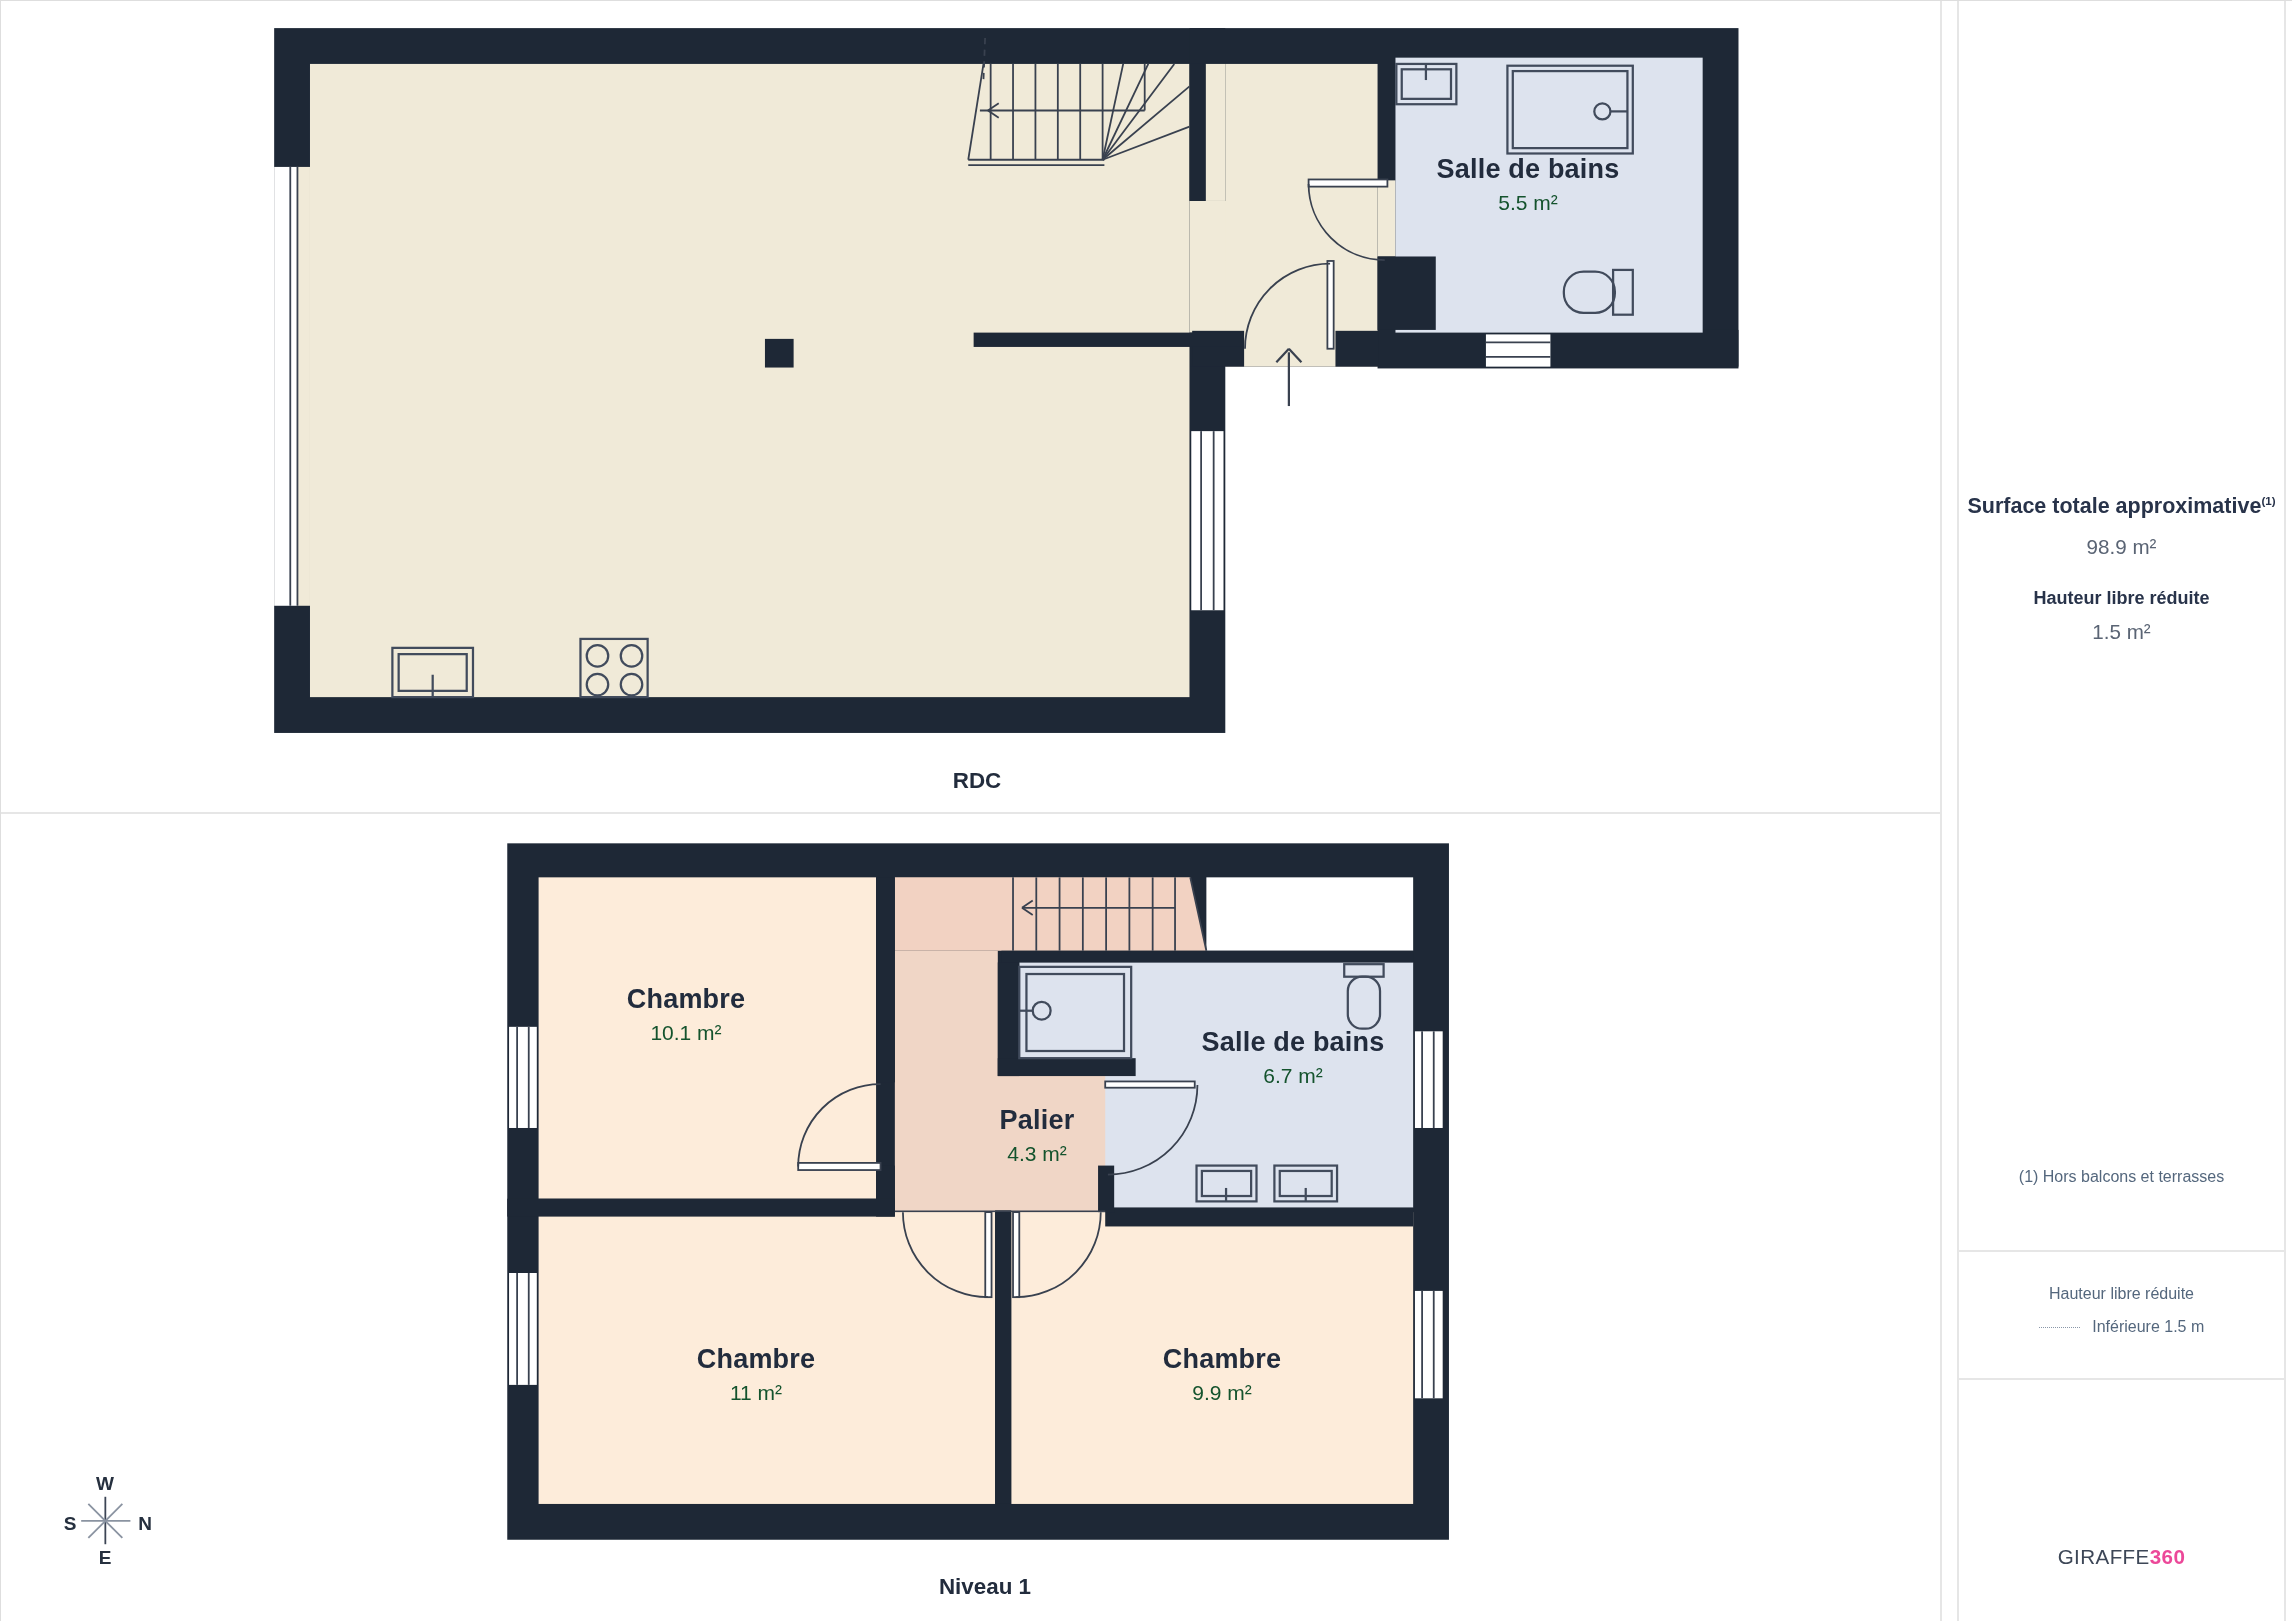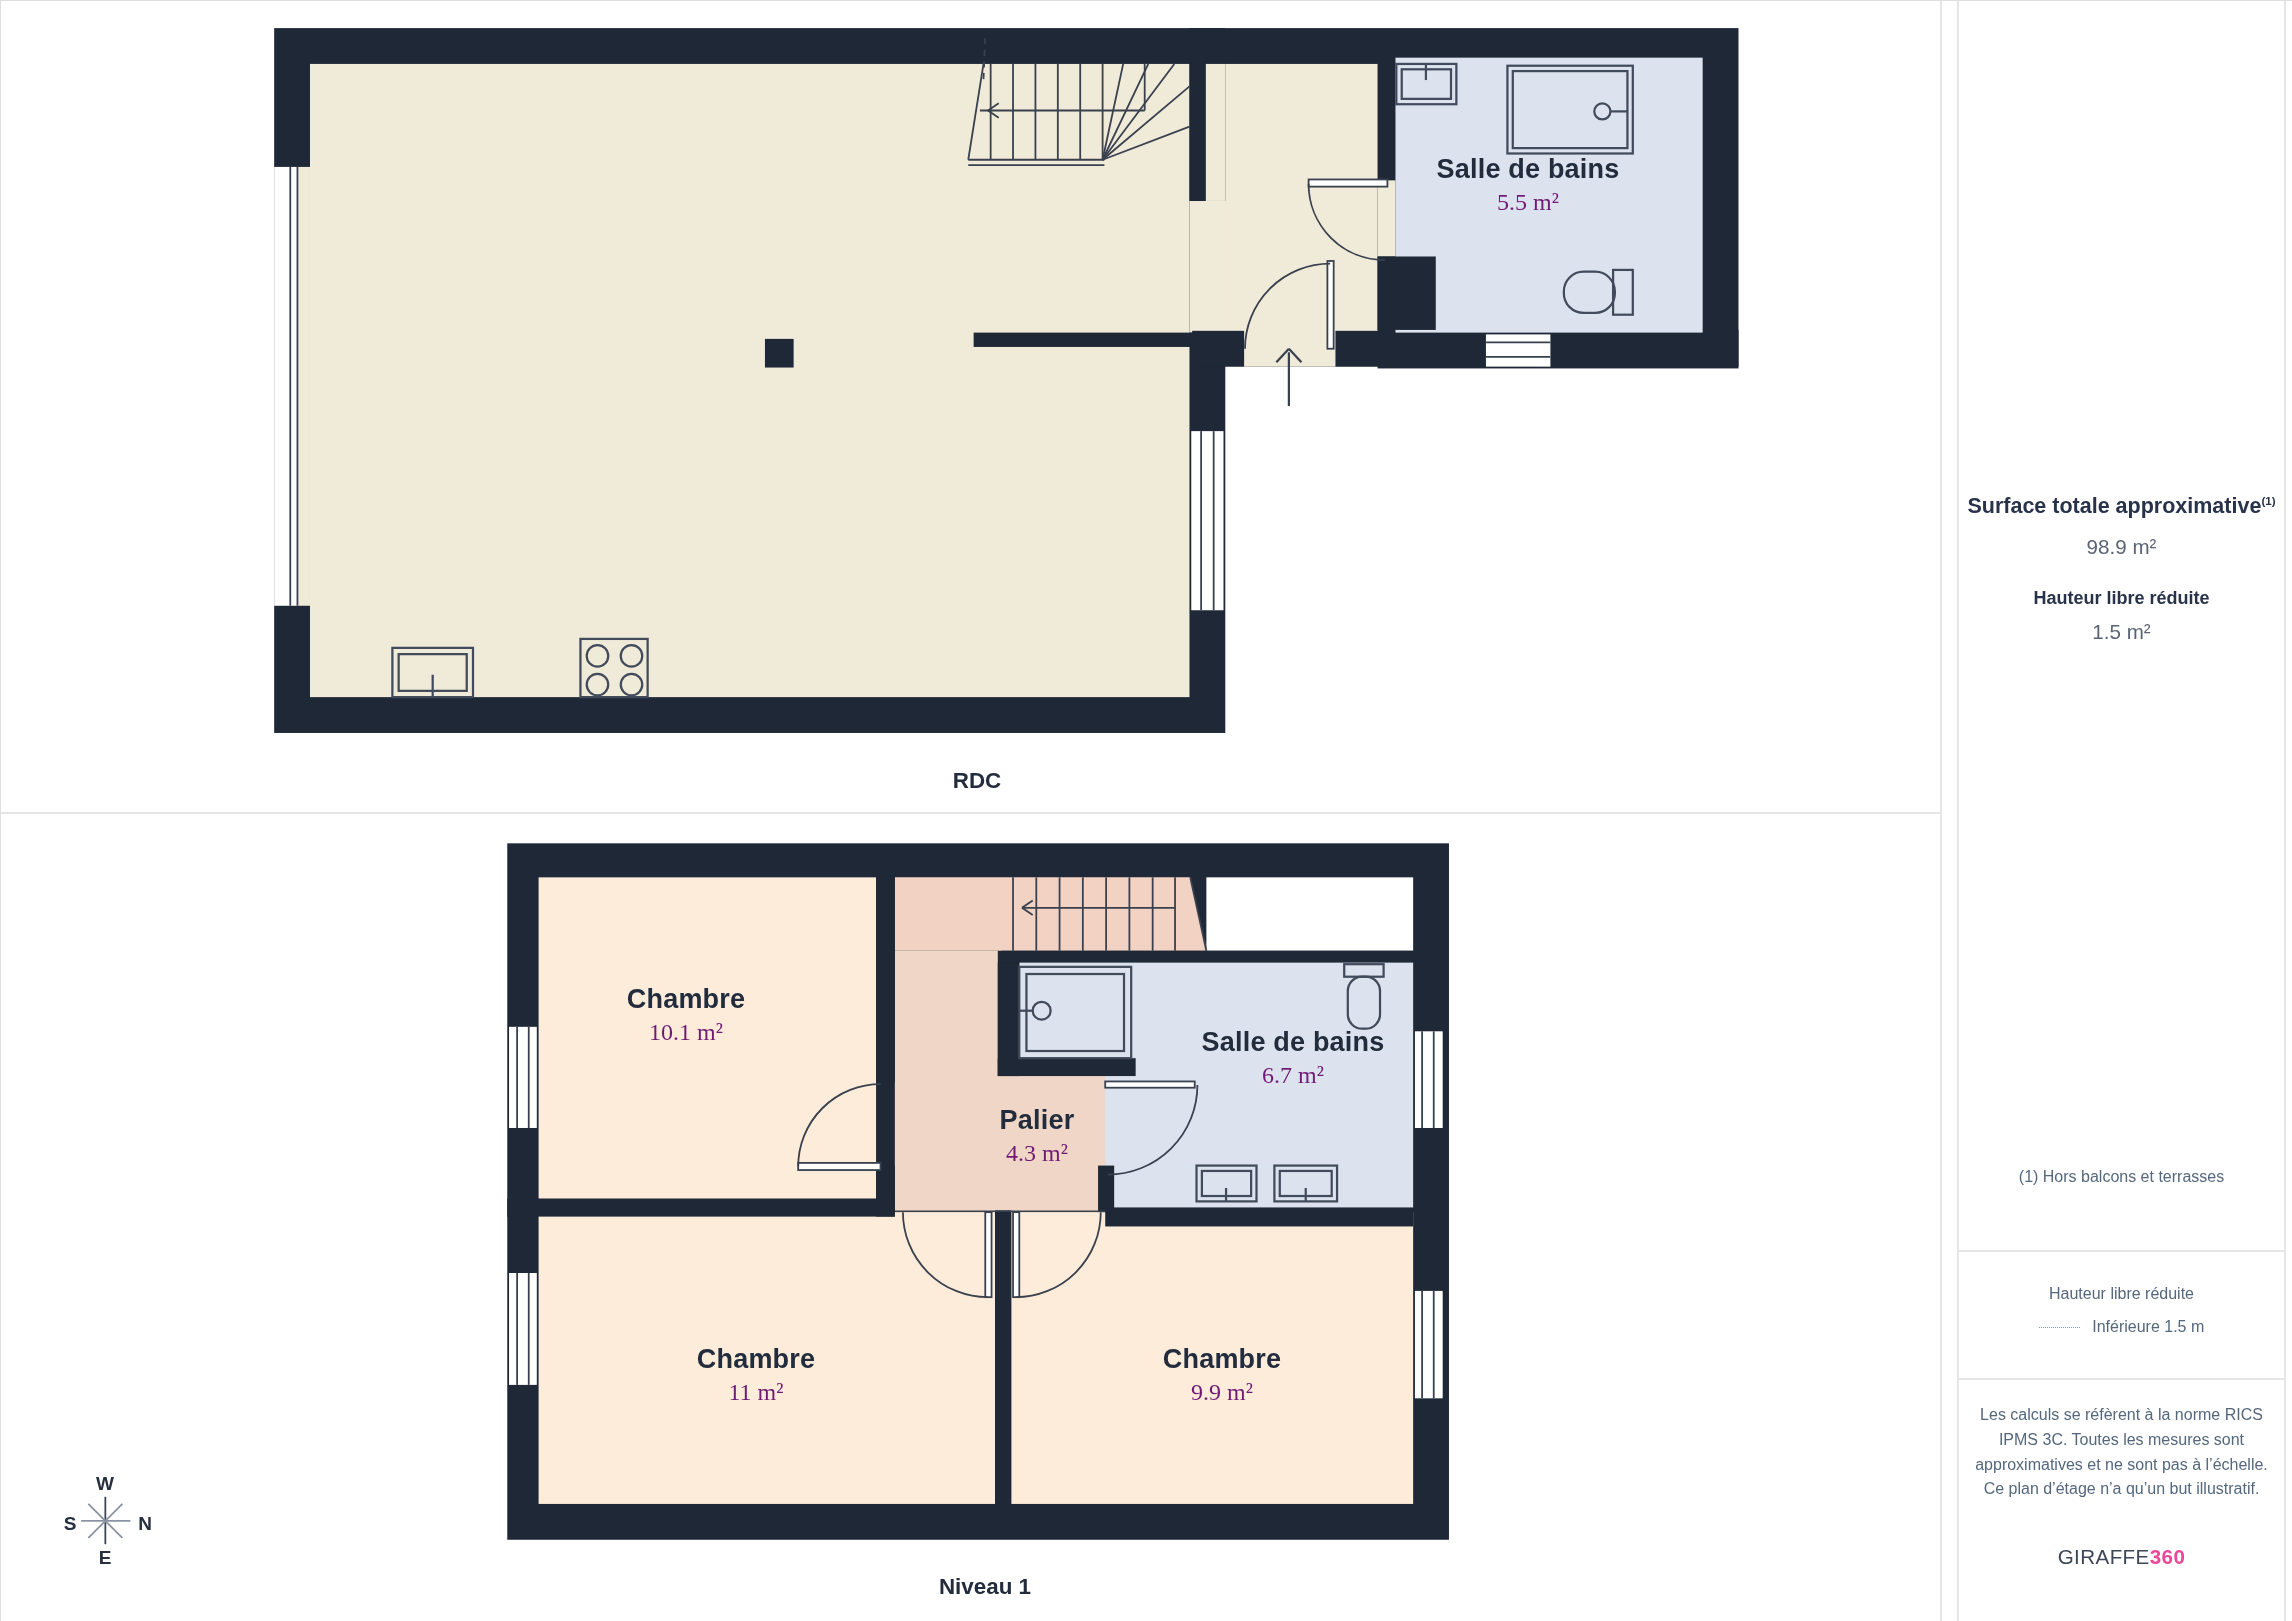--- a/index.html
+++ b/index.html
@@ -2,21 +2,21 @@
 <html style="font-size:14.3px"><head>
 <meta charset="utf-8">
 <style>
   html,body{margin:0;padding:0;background:#f6f6f6;font-family:"Liberation Sans",sans-serif;}
   .page{position:relative;width:2293px;height:1622px;background:#ffffff;border:1.8px solid #dedede;box-sizing:border-box;overflow:hidden;}
   .plan{position:absolute;left:0;}
   .plan.rdc{top:0;}
   .plan.n1{top:811px;}
   .room-label{position:absolute;transform:translateX(-50%);text-align:center;white-space:nowrap;z-index:5;}
   .room-label .rname{font-weight:bold;font-size:27px;color:#222c3d;line-height:33px;letter-spacing:0.2px;}
-  .room-label .rarea{font-size:24px;color:#701a75;line-height:33px;font-family:Liberation Serif, serif;}
+  .room-label .rarea{font-size:21px;color:#14532d;line-height:33px;}
   .floor-label{position:absolute;transform:translateX(-50%);font-weight:bold;font-size:22.4px;color:#222c3d;white-space:nowrap;z-index:5;}
   .compass-letter{position:absolute;transform:translateX(-50%);font-weight:bold;font-size:19px;color:#26303f;z-index:5;}
   .divider-h{position:absolute;height:1.8px;background:#e6e6e6;z-index:4;}
   .divider-v{position:absolute;width:1.8px;background:#e6e6e6;z-index:4;}
   .sidebar{position:absolute;left:1957px;top:0;width:327px;height:1622px;z-index:6;}
   .sb-item{position:absolute;left:0;width:327px;text-align:center;}
   .sb-title{font-weight:bold;font-size:21.5px;color:#28334a;white-space:nowrap;}
   .sb-title sup{font-size:11.6px;}
   .sb-value{font-size:20.6px;color:#5a6474;}
   .sb-subtitle{font-weight:bold;font-size:18px;color:#28334a;}
@@ -304,18 +304,17 @@
     <div class="sb-item sb-note" style="top:1167px;">(1) Hors balcons et terrasses</div>
     <div class="divider-h" style="left:0;top:1249px;width:327px;"></div>
 
     <div class="sb-item sb-note" style="top:1284px;">Hauteur libre réduite</div>
     <div class="sb-item sb-legend-row" style="top:1317px;">
       <span class="dotted-line"></span>
       <span class="sb-note">Inférieure 1.5 m</span>
     </div>
     <div class="divider-h" style="left:0;top:1377px;width:327px;"></div>
 
-    <div class="sb-item sb-disclaimer" style="top:1402px;left:9px;width:309px;">Les calculs se réfèrent à la norme RICS IPMS 3C. Toutes les mesures sont approximatives et ne sont pas à l’échelle. Ce plan d’étage n’a qu’un but illustratif.</div>
     <div class="sb-item sb-brand" style="top:1544px;"><span>GIRAFFE</span><b>360</b></div>
   </div>
 
 </div>
 
 
 </body></html>

